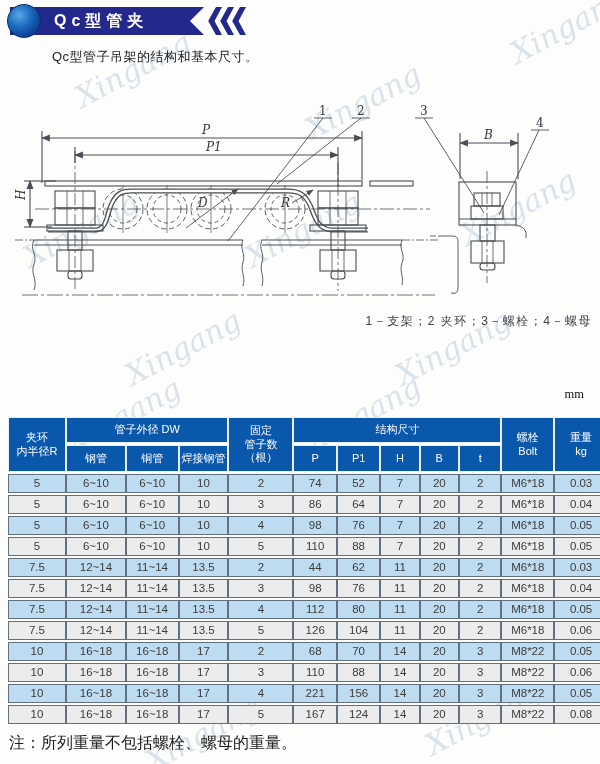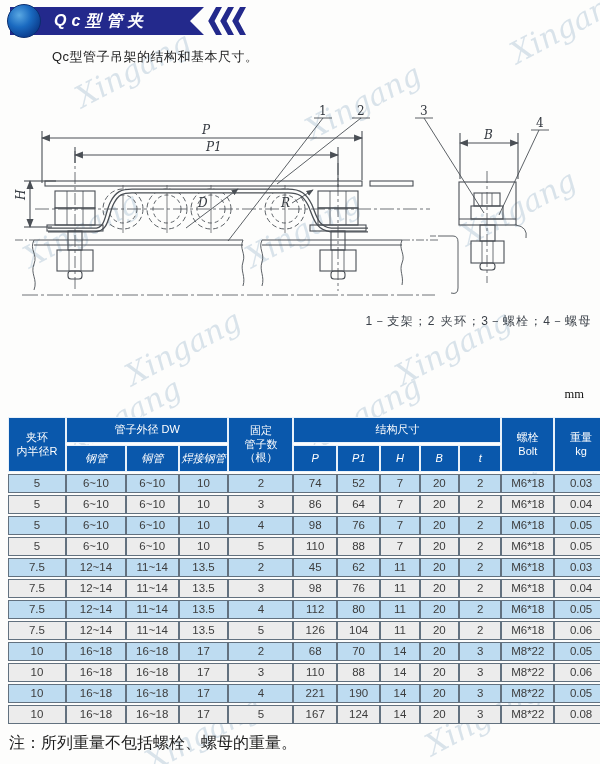--- a/index.html
+++ b/index.html
@@ -30,21 +30,20 @@
   .banner-bar {
     position:absolute; left:0; top:2px; width:194px; height:28px;
     background:#23298c;
     clip-path:polygon(0 0, 100% 0, calc(100% - 14px) 50%, 100% 100%, 0 100%);
     display:flex; align-items:center;
   }
   .banner-title {
     padding-left:44px;
     color:#ffffff; font-size:16px; font-weight:bold; letter-spacing:5px;
     white-space:nowrap;
-    font-style:italic;
   }
   .banner-circle {
     position:absolute; left:-3px; top:-1px; width:34px; height:34px; border-radius:50%;
     background:radial-gradient(circle at 35% 32%, #5aa8e2 0%, #1a6ac0 40%, #0c3f90 75%, #082a66 100%);
     border:1px solid #0a2d6e;
   }
   .chev {
     position:absolute; top:2px; width:15px; height:28px; background:#23298c;
     clip-path:polygon(60% 0, 100% 0, 50% 50%, 100% 100%, 60% 100%, 8% 50%);
   }
@@ -65,21 +64,21 @@
     border-collapse:separate; border-spacing:0 2px;
     z-index:2;
     table-layout:fixed;
   }
   table.spec th {
     background:#0a58ac; color:#ffffff; font-weight:normal;
     font-size:11px; text-align:center; vertical-align:middle;
     border:1px solid #e8f1fa; padding:1px 0; line-height:1.25;
   }
   table.spec thead tr:first-child th { height:26px; }
-  table.spec thead tr:last-child th { height:27px;font-style:italic; }
+  table.spec thead tr:last-child th { height:27px; }
   table.spec td {
     font-size:11.5px; color:#3c3c3c; text-align:center; vertical-align:middle;
     border:1px solid #62717f; height:19px; padding:0; line-height:1;
     white-space:nowrap;
   }
   tr.row-main td { background:#bedcf1; }
   tr.row-alt  td { background:#ececec; }
   th .line { display:block; }
   
   .note { position:absolute; left:9px; top:733px; font-size:16px; color:#1c1c1c; z-index:2; }
@@ -350,21 +349,21 @@
         <td>2</td>
         <td>M6*18</td>
         <td>0.05</td>
       </tr>
       <tr class="row-main">
         <td>7.5</td>
         <td>12~14</td>
         <td>11~14</td>
         <td>13.5</td>
         <td>2</td>
-        <td>45</td>
+        <td>44</td>
         <td>62</td>
         <td>11</td>
         <td>20</td>
         <td>2</td>
         <td>M6*18</td>
         <td>0.03</td>
       </tr>
       <tr class="row-alt">
         <td>7.5</td>
         <td>12~14</td>
@@ -435,21 +434,21 @@
         <td>M8*22</td>
         <td>0.06</td>
       </tr>
       <tr class="row-main">
         <td>10</td>
         <td>16~18</td>
         <td>16~18</td>
         <td>17</td>
         <td>4</td>
         <td>221</td>
-        <td>190</td>
+        <td>156</td>
         <td>14</td>
         <td>20</td>
         <td>3</td>
         <td>M8*22</td>
         <td>0.05</td>
       </tr>
       <tr class="row-alt">
         <td>10</td>
         <td>16~18</td>
         <td>16~18</td>

